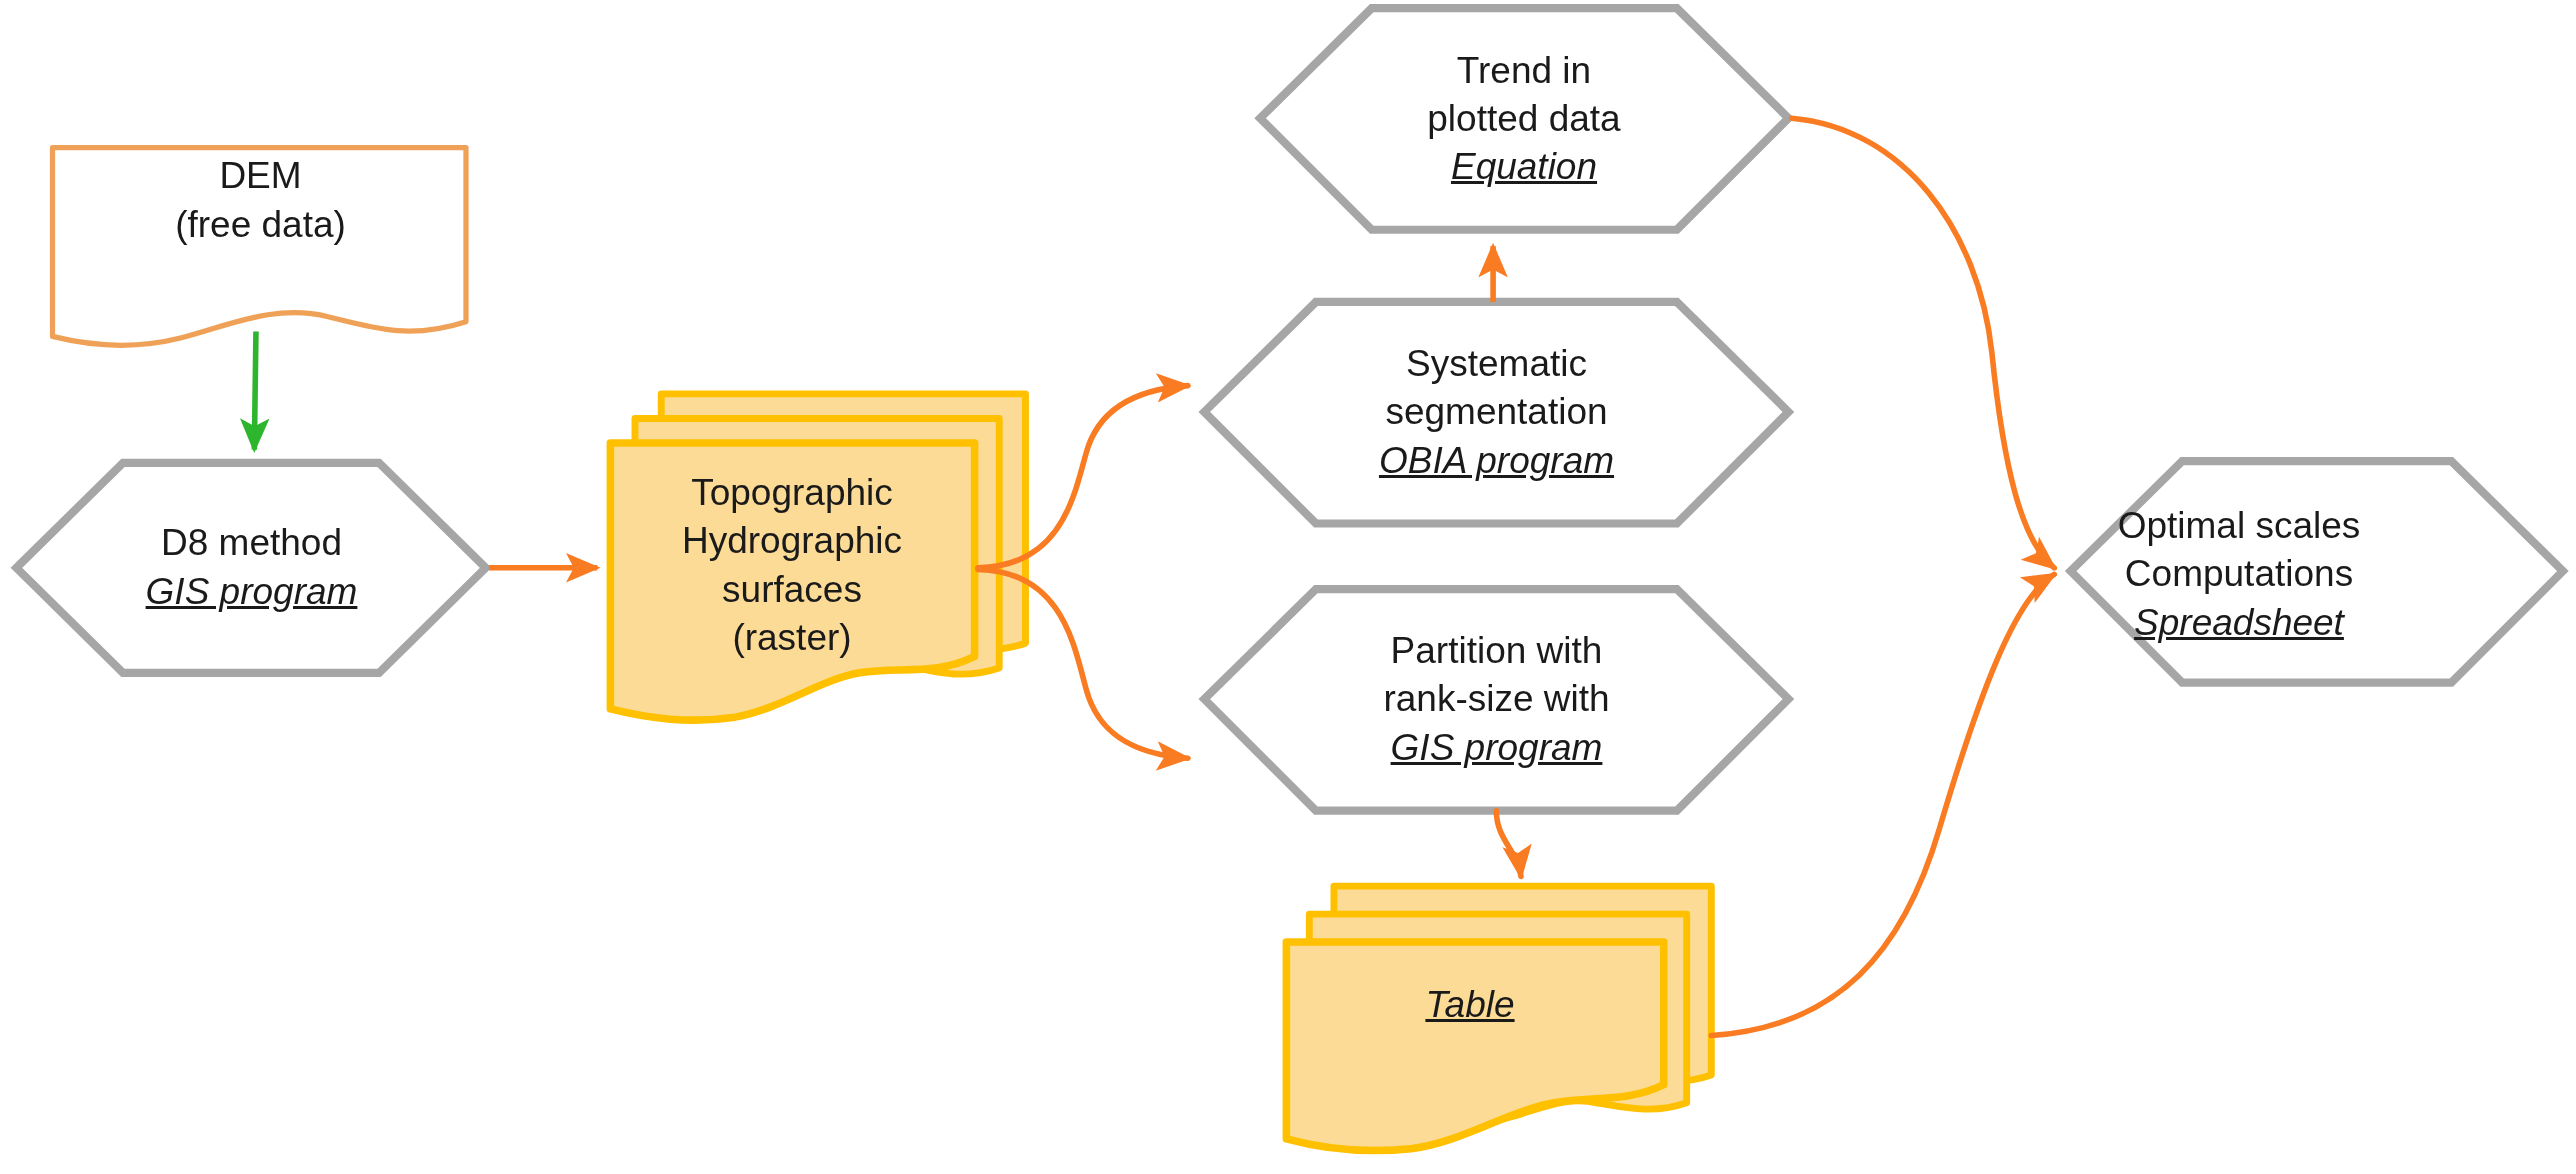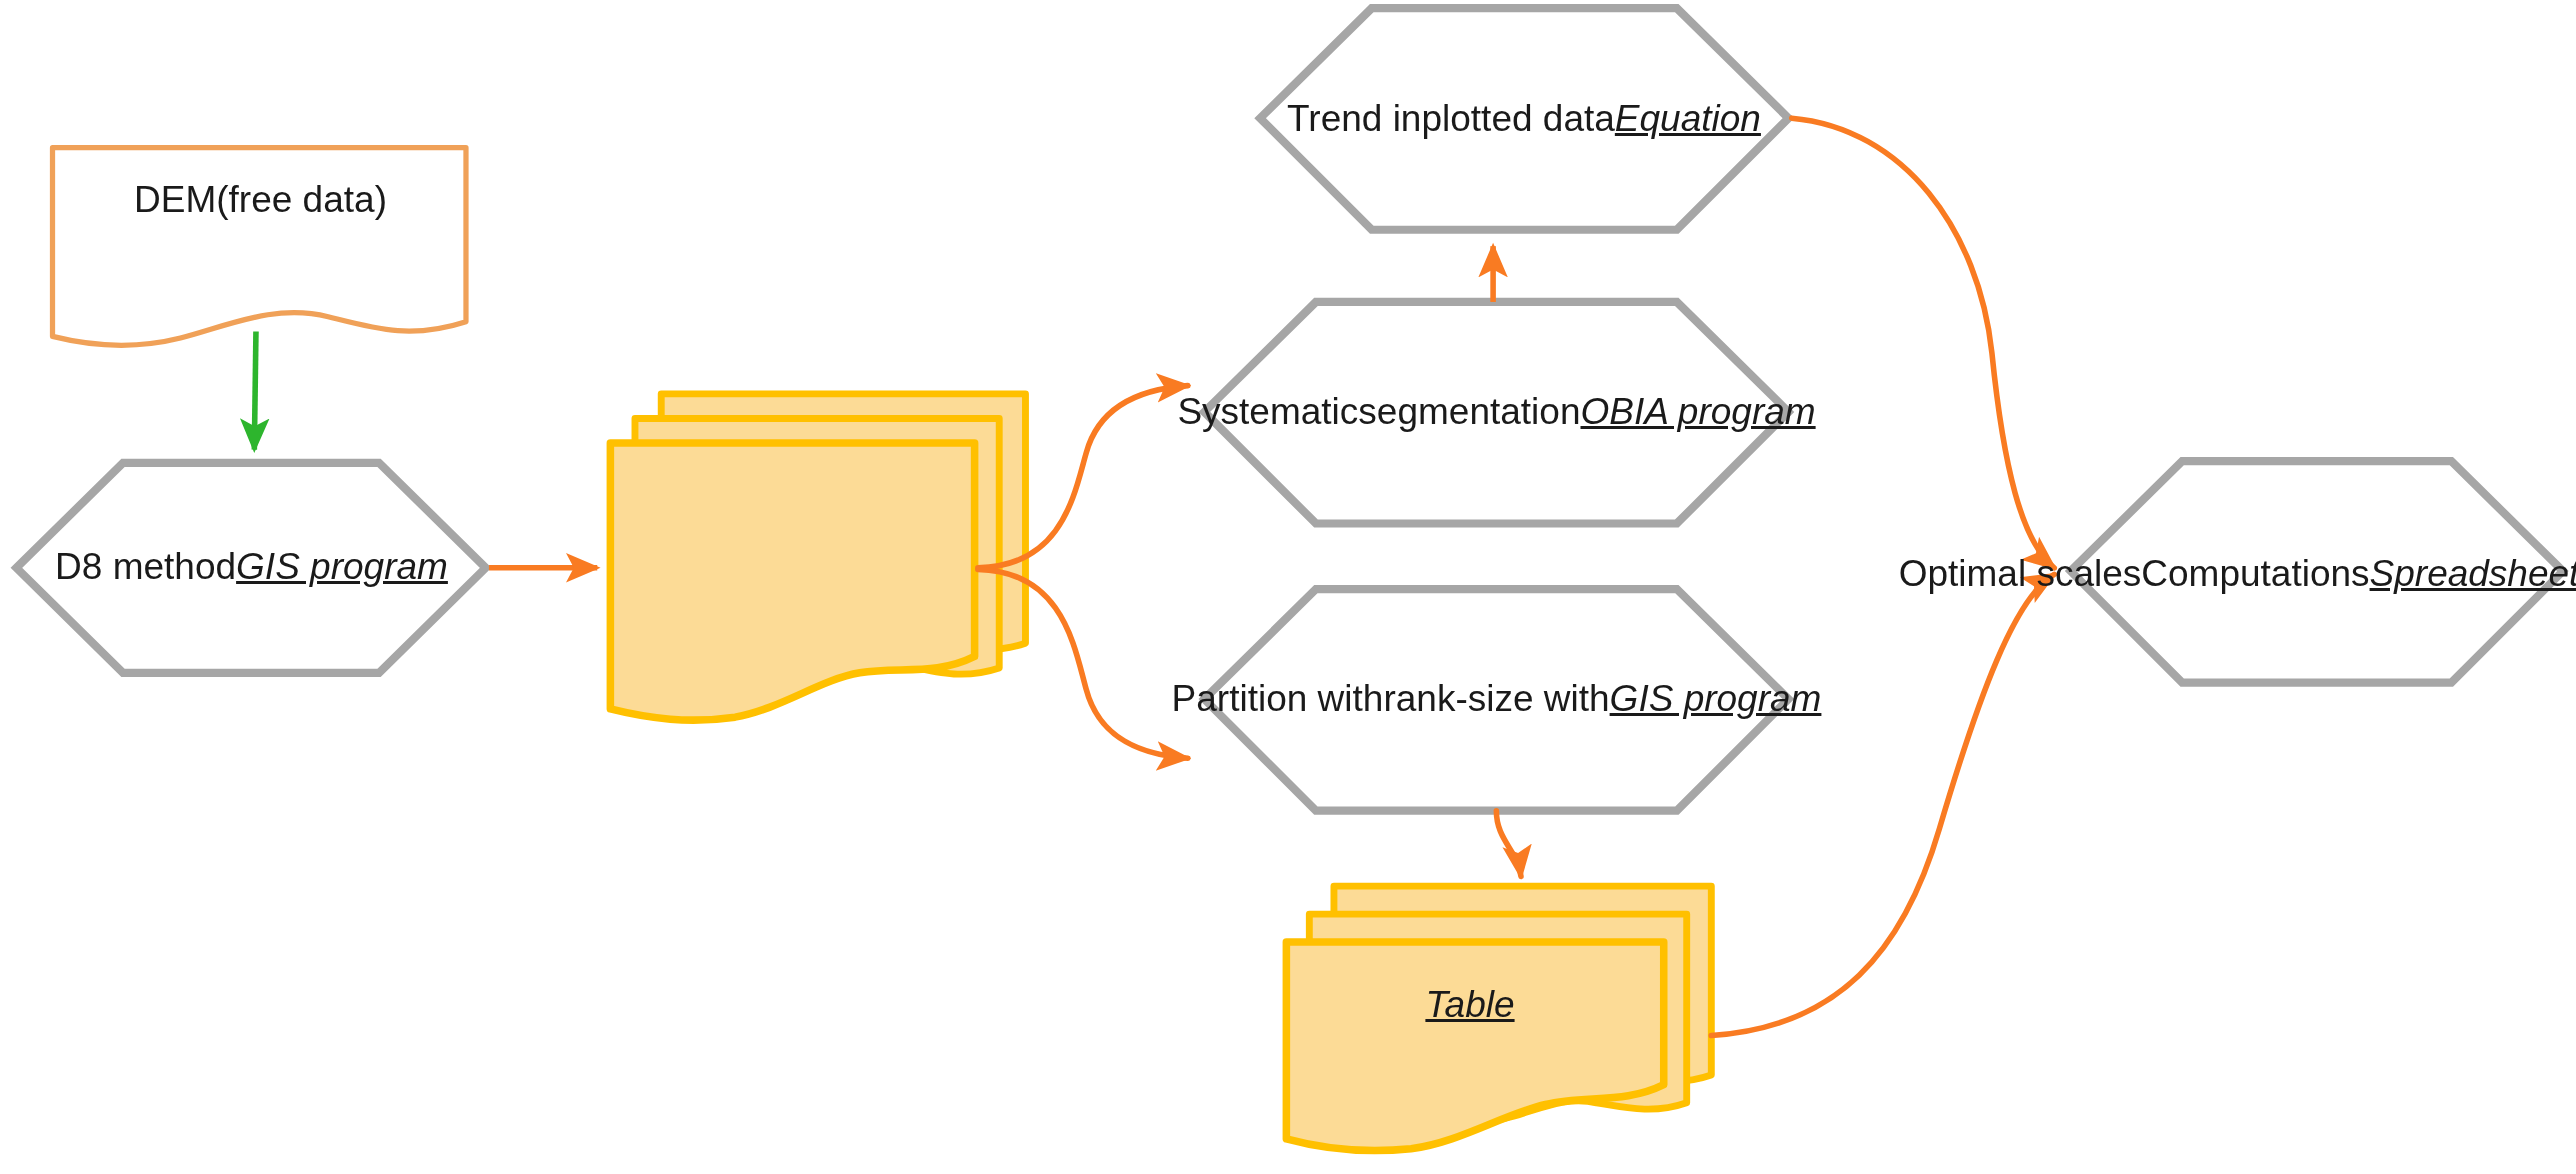--- a/index.html
+++ b/index.html
@@ -21,22 +21,21 @@
   #canvas {
     position: absolute;
     left: 0;
     top: 0;
     width: 2576px;
     height: 1175px;
   }
   .node-label {
     position: absolute;
     display: flex;
-    flex-direction: row;
-    align-items: center;
+    flex-direction: column;
     justify-content: center;
     text-align: center;
     color: #1a1a1a;
     font-family: "Liberation Sans", sans-serif;
     font-size: 37px;
     line-height: 1.30;
     pointer-events: none;
     white-space: nowrap;
   }
   .node-label .ital {
@@ -144,20 +143,26 @@
   <div class="node-label" style="left:53px; top:148px; width:415px; height:105px;">
     <div>DEM</div>
     <div>(free data)</div>
   </div>
 
   <div class="node-label" style="left:16px; top:462px; width:471px; height:211px;">
     <div>D8 method</div>
     <div class="ital">GIS program</div>
   </div>
 
+  <div class="node-label" style="left:613px; top:443px; width:358px; height:245px;">
+    <div>Topographic</div>
+    <div>Hydrographic</div>
+    <div>surfaces</div>
+    <div>(raster)</div>
+  </div>
 
   <div class="node-label" style="left:1260px; top:8.4px; width:528px; height:221px;">
     <div>Trend in</div>
     <div>plotted data</div>
     <div class="ital">Equation</div>
   </div>
 
   <div class="node-label" style="left:1204px; top:302px; width:585px; height:221px;">
     <div>Systematic</div>
     <div>segmentation</div>

